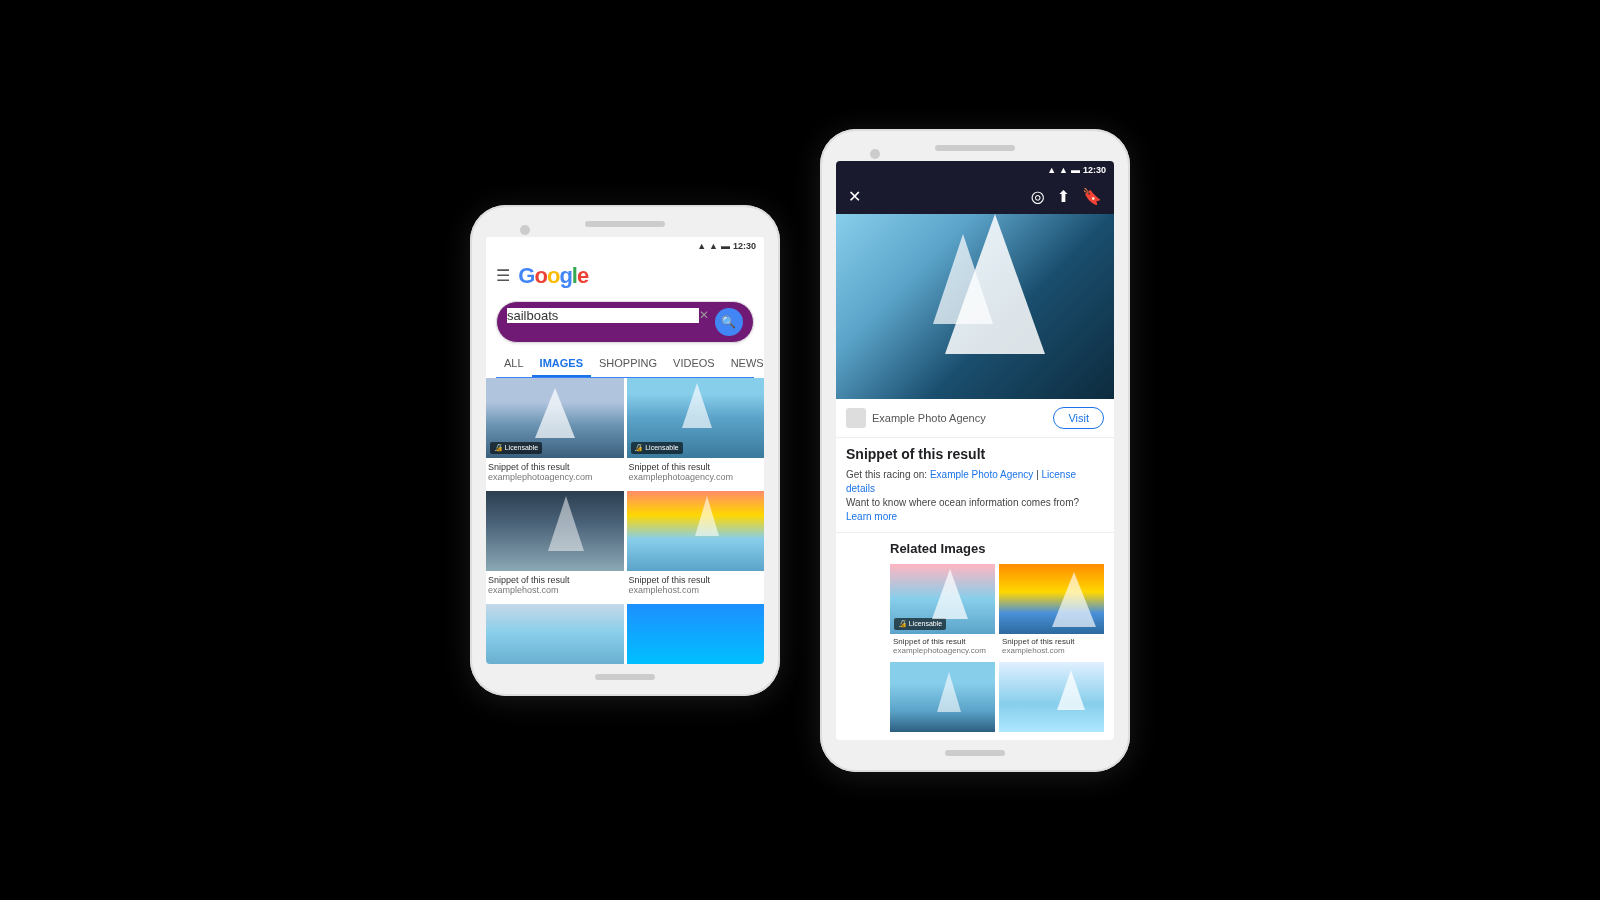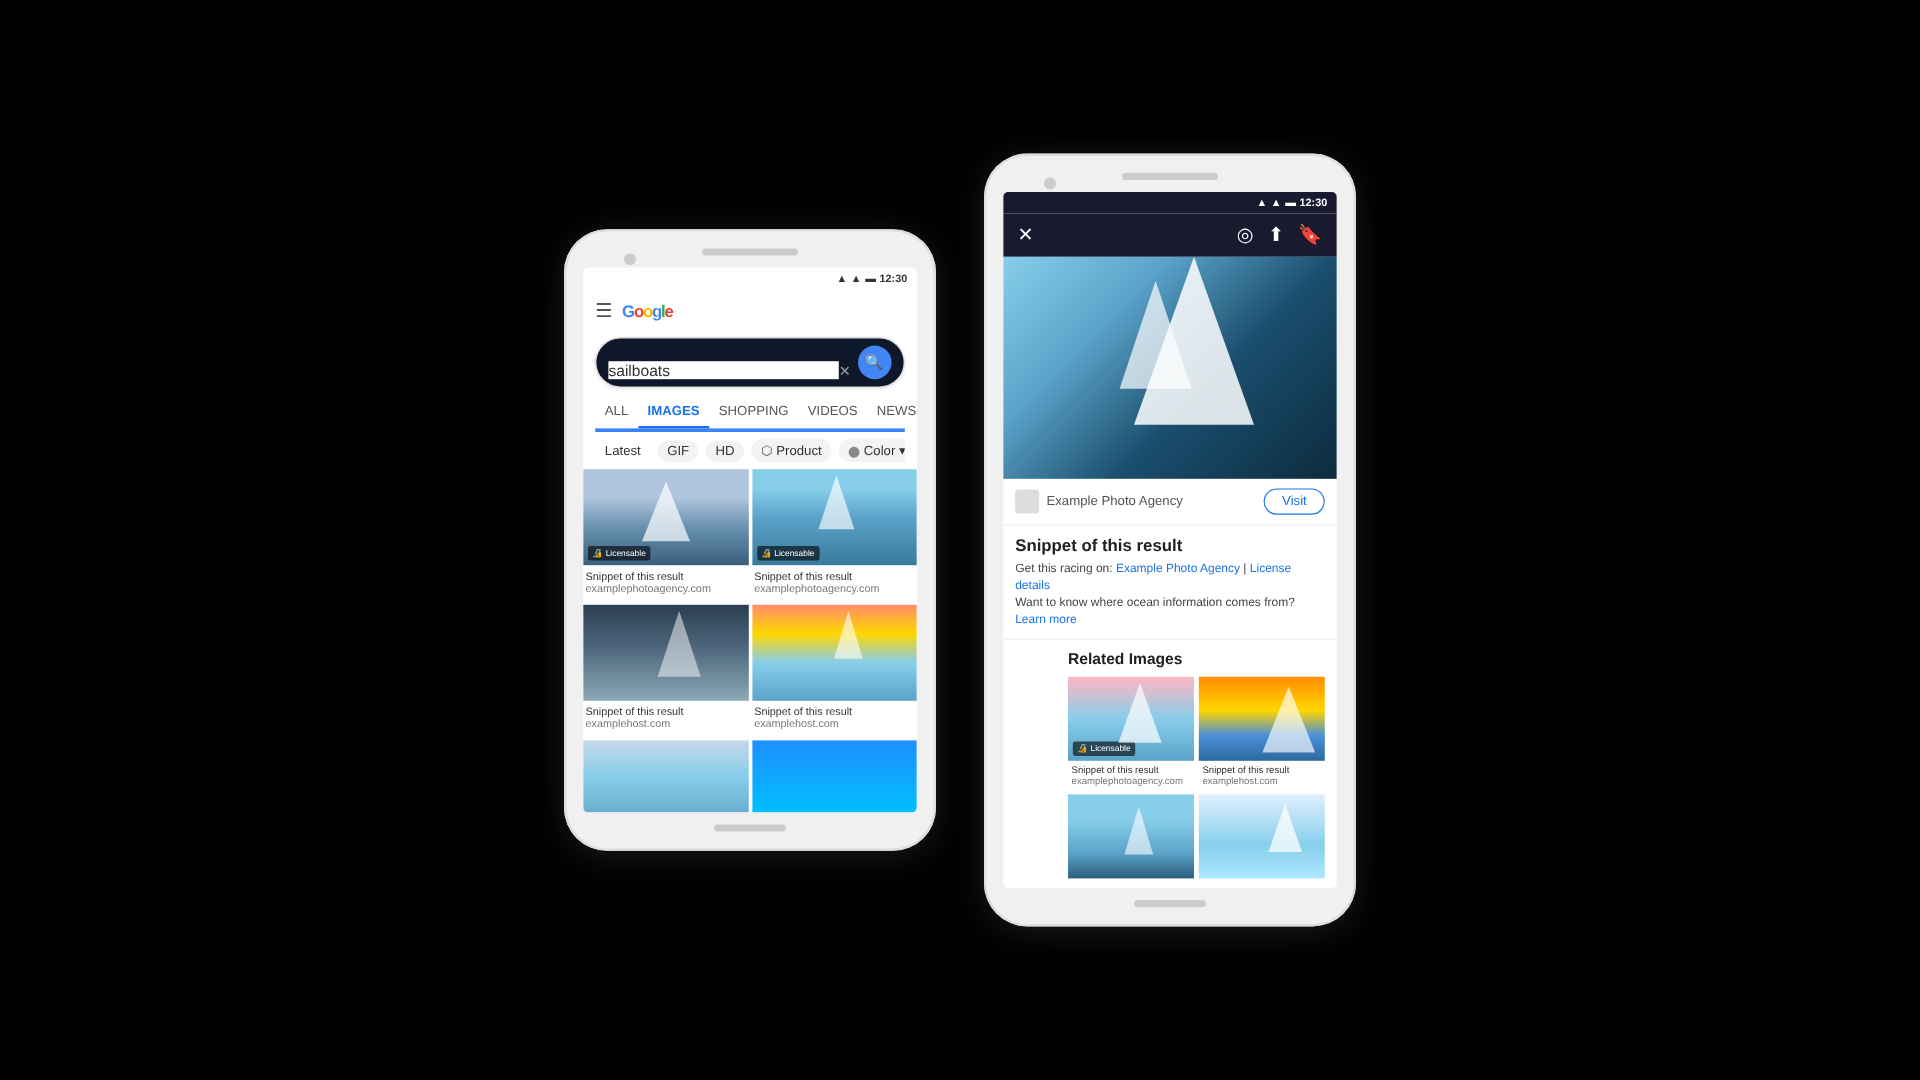--- a/index.html
+++ b/index.html
@@ -83,36 +83,36 @@
       align-items: center;
       gap: 8px;
       margin-bottom: 8px;
     }
     .hamburger-icon {
       font-size: 16px;
       color: #555;
       cursor: pointer;
     }
     .google-logo {
-      font-size: 14px;
+      font-size: 22px;
       font-weight: bold;
       letter-spacing: -1px;
     }
     .google-logo .g-blue { color: #4285F4; }
     .google-logo .g-red { color: #EA4335; }
     .google-logo .g-yellow { color: #FBBC05; }
     .google-logo .g-green { color: #34A853; }
     .search-bar {
       display: flex;
-      align-items: flex-end;
+      align-items: flex-start;
       border: 1px solid #ddd;
       border-radius: 24px;
       padding: 6px 10px;
       margin-bottom: 8px;
-      background: #0f172a;
+      background: #701a75;
       box-shadow: 0 1px 3px rgba(0,0,0,0.1);
       margin-top: 12px;
     }
     .search-bar input {
       border: none;
       outline: none;
       flex: 1;
       font-size: 13px;
       color: #333;
     }
@@ -132,21 +132,21 @@
       align-items: center;
       justify-content: center;
       cursor: pointer;
       color: #fff;
       font-size: 13px;
     }
     
     .tabs {
       display: flex;
       gap: 0;
-      border-bottom: 3px solid #3b82f6;
+      border-bottom: 1px solid #3b82f6;
       font-size: 11px;
       color: #555;
     }
     .tab {
       padding: 6px 8px;
       cursor: pointer;
       white-space: nowrap;
     }
     .tab.active {
       color: #1a73e8;
@@ -407,34 +407,20 @@
         </div>
 
         <div class="tabs">
           <div class="tab">ALL</div>
           <div class="tab active">IMAGES</div>
           <div class="tab">SHOPPING</div>
           <div class="tab">VIDEOS</div>
           <div class="tab">NEWS</div>
         </div>
 
-        <div class="filter-row">
-          <span class="filter-chip plain">Latest</span>
-          <span class="filter-chip">GIF</span>
-          <span class="filter-chip">HD</span>
-          <span class="filter-chip">
-            <span style="color:#555;">⬡</span>
-            <span>Product</span>
-          </span>
-          <span class="filter-chip">
-            <span style="color:#888;font-size:9px;">⬤</span>
-            Color ▾
-          </span>
-
-        </div>
 
       </div>
 
       <div class="image-grid">
 
         <div>
           <div class="img-sail1">
             <div class="licensable-badge">
               <span>🔏</span>
               <span>Licensable</span>

